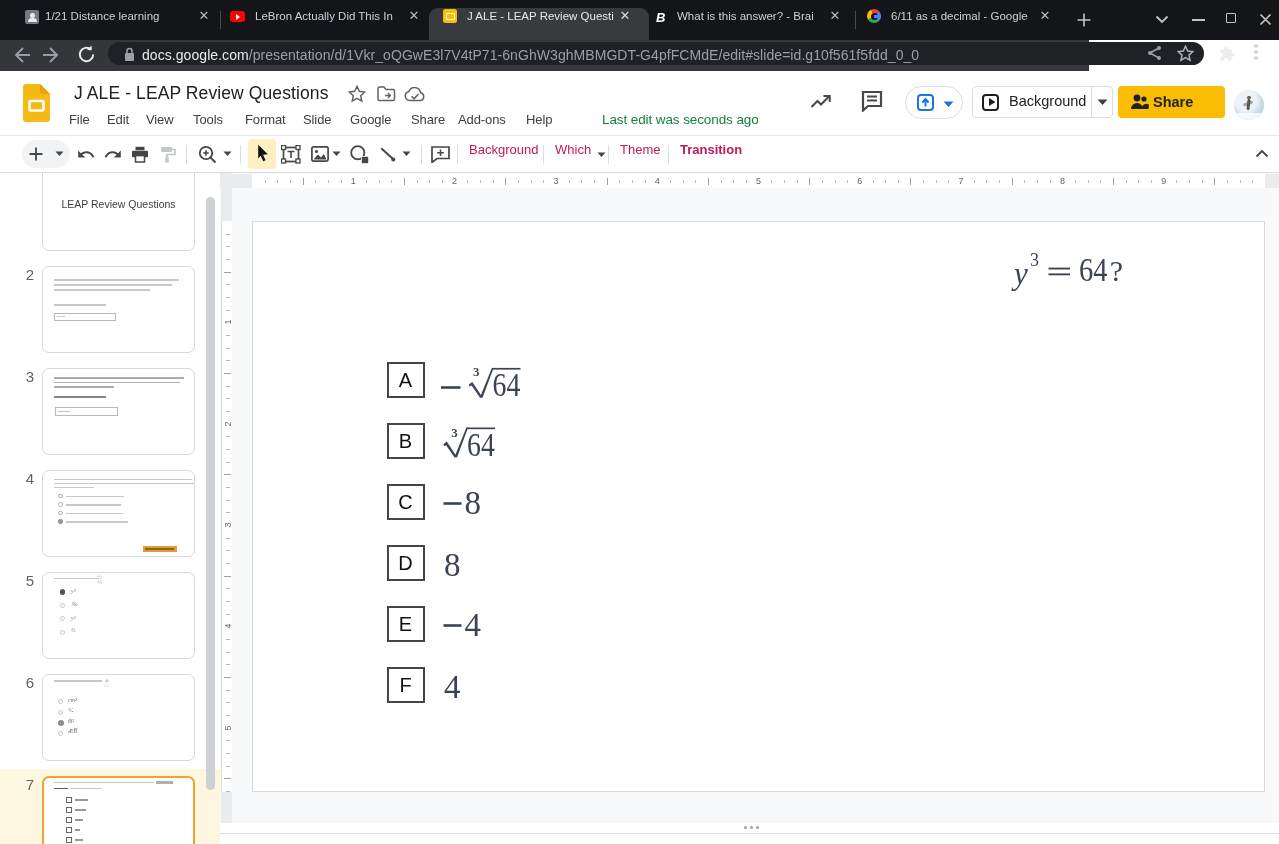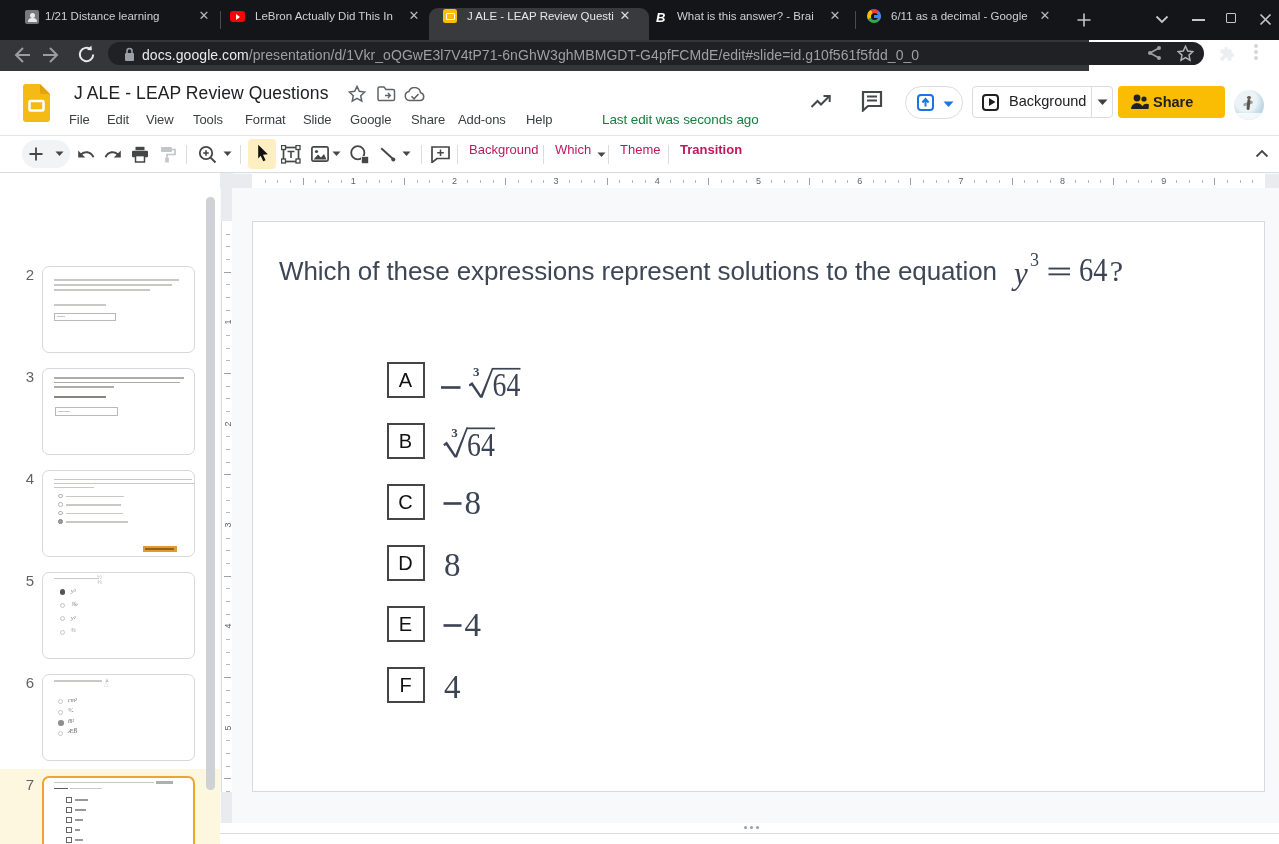--- a/index.html
+++ b/index.html
@@ -163,21 +163,20 @@
           <div class="abs" style="left:4.5px;top:552.2px;width:3.5px;height:1px;background:#b4b8bd;"></div>
           <div class="abs" style="left:4.5px;top:564.8px;width:3.5px;height:1px;background:#b4b8bd;"></div>
           <div class="abs" style="left:4.5px;top:577.5px;width:3.5px;height:1px;background:#b4b8bd;"></div>
           <div class="abs" style="left:2.5px;top:590.1px;width:7px;height:1px;background:#9aa0a6;"></div>
           <div class="abs" style="left:4.5px;top:602.8px;width:3.5px;height:1px;background:#b4b8bd;"></div>
         </div>
       <div class="abs" style="left:1px;top:15px;width:11px;height:33px;background:#e9ebee;"></div>
       <div class="abs" style="left:1px;top:619px;width:11px;height:31px;background:#e9ebee;"></div>
 
       <div id="slide">
-        <div class="abs" style="left:26px;top:31.3px;white-space:nowrap;font-size:26px;line-height:37.5px;color:#3e4756;letter-spacing:-0.1px;">Which of these expressions represent solutions to the equation</div>
         <svg class="abs" style="left:754px;top:29px;" width="125" height="42" viewBox="0 0 125 42">
           <g fill="#3b4454" font-family="Liberation Serif, serif">
             <text x="7" y="33" font-size="31" font-style="italic">y</text>
             <text x="23" y="15.3" font-size="18">3</text>
             <rect x="41.5" y="16.6" width="21.5" height="1.9"></rect>
             <rect x="41.5" y="22.4" width="21.5" height="1.9"></rect>
             <text x="72" y="29.8" font-size="33" textLength="28.5" lengthAdjust="spacingAndGlyphs">64</text>
             <text x="102.8" y="29.8" font-size="30">?</text>
           </g>
         </svg>
@@ -218,20 +217,23 @@
         </svg>
       </div>
 
       <div class="abs" style="left:0;top:650px;width:1059px;height:21px;background:#fff;"></div>
       <div class="abs" style="left:524px;top:653px;width:3px;height:3px;border-radius:50%;background:#9aa0a6;box-shadow:6px 0 0 #9aa0a6,12px 0 0 #9aa0a6;"></div>
       <div class="abs" style="left:0;top:660px;width:1059px;height:1px;background:#dadce0;"></div>
     </div>
     <div id="filmstrip" class="abs" style="left:0;top:0;width:220px;height:671px;background:#fff;overflow:hidden;">
       <div class="abs" style="left:0;top:596px;width:220px;height:75px;background:#fef7e0;"></div>
 
+      <div class="thumb" style="top:-9.5px;">
+        <div class="abs" style="left:0;width:151px;text-align:center;top:33px;font-size:10.5px;color:#3c4043;">LEAP Review Questions</div>
+      </div>
 
       <div class="tnum" style="top:92.5px;">2</div>
       <div class="thumb" style="top:92.5px;">
         <div class="tline" style="left:11px;top:12.5px;width:125px;"></div>
         <div class="tline" style="left:11px;top:17.5px;width:118px;"></div>
         <div class="tline" style="left:11px;top:22.5px;width:96px;"></div>
         <div class="tline" style="left:11px;top:37.5px;width:52px;"></div>
         <div class="abs" style="left:11px;top:46px;width:62px;height:8px;border:1px solid #b6b9bd;">
             <div class="tline" style="left:2px;top:2.5px;width:8px;height:1.4px;"></div>
           </div>

